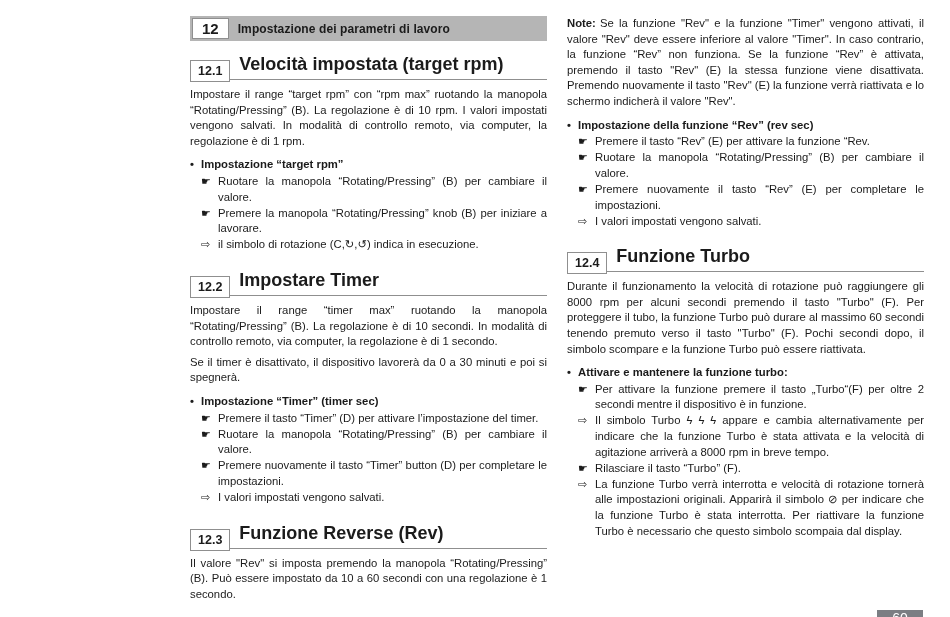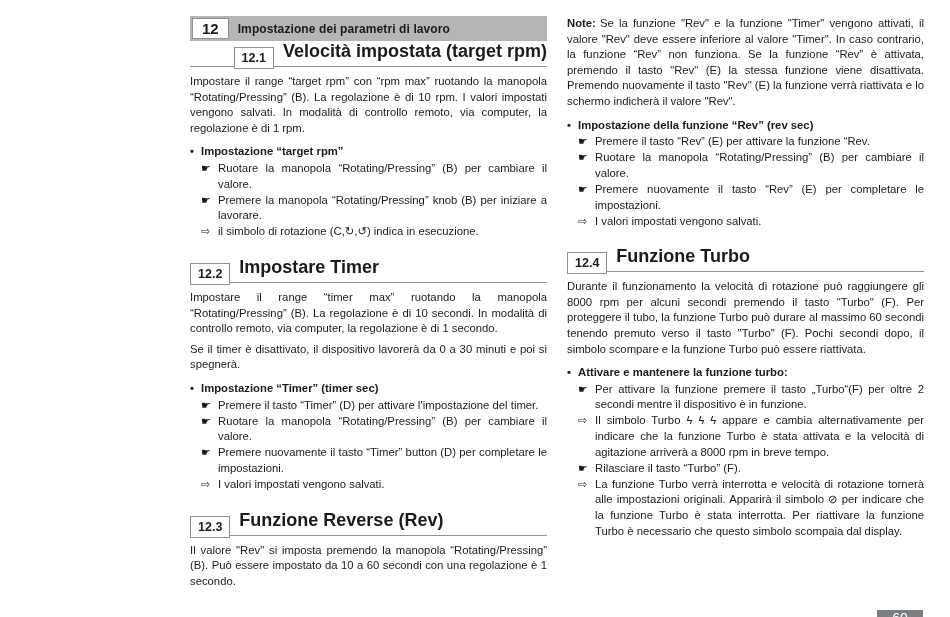--- a/index.html
+++ b/index.html
@@ -13,20 +13,21 @@
   .sheet { position: relative; width: 950px; height: 617px; background: #fff; }
   .col { position: absolute; top: 16px; width: 357px; }
   .col-left  { left: 190px; }
   .col-right { left: 567px; }
 
   
   .main-header {
     display: flex; align-items: stretch;
     background: #b5b5b5;
     padding: 2px;
+    margin-bottom: 13px;
   }
   .main-num {
     background: #fff; border: 1px solid #8f8f8f;
     font-weight: bold; font-size: 15px;
     padding: 1px 9px; display: flex; align-items: center;
   }
   .main-title {
     font-weight: bold; font-size: 12px;
     padding: 2px 0 2px 9px; display: flex; align-items: center;
     letter-spacing: 0.1px;
@@ -42,21 +43,21 @@
   .sub-num {
     background: #fff; border: 1px solid #8f8f8f;
     font-weight: bold; font-size: 12.5px;
     padding: 3px 7px;
     position: relative; top: 3px;
   }
   .sub-title {
     font-weight: bold; font-size: 18px;
     padding: 0 0 4px 9px;
   }
-  .first { margin-top: 0; justify-content: flex-end; }
+  .first { margin-top: 0; }
 
   p.body {
     font-size: 11.3px; line-height: 15.6px;
     text-align: justify;
     margin: 5px 0;
   }
   p.tight { margin: 0 0 5px 0; }
   .inline-bold { font-weight: bold; margin-right: 4px; }
 
   .list-title {

